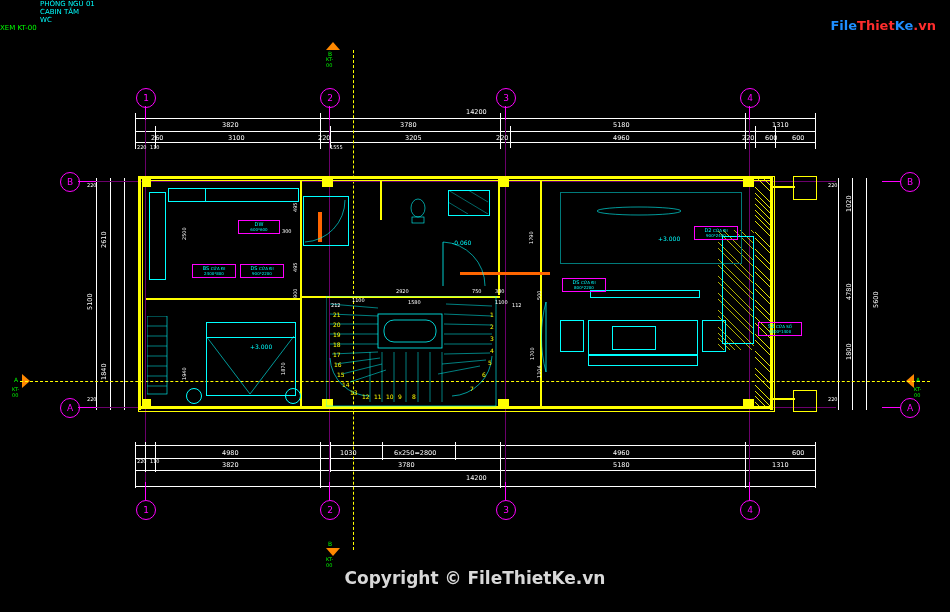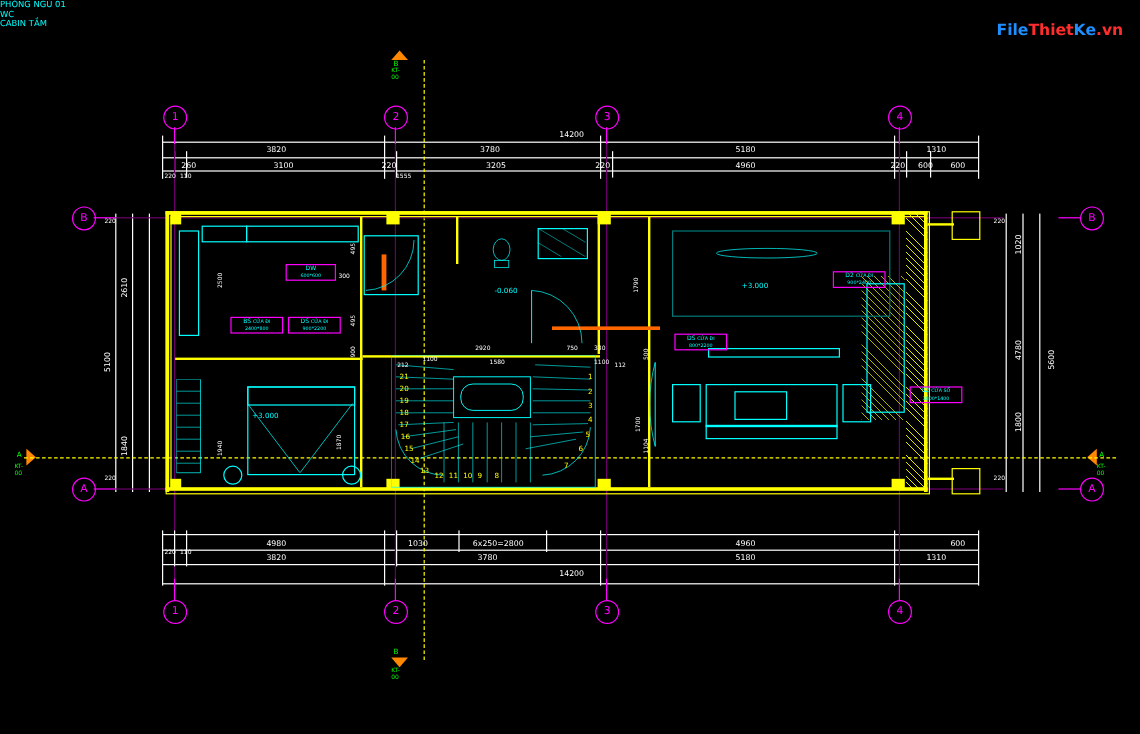--- a/index.html
+++ b/index.html
@@ -2,21 +2,21 @@
 <html><head>
 <meta charset="utf-8">
 <style>
   html,body{margin:0;padding:0;background:#000;}
   body{width:950px;height:612px;position:relative;overflow:hidden;
        font-family:"DejaVu Sans", sans-serif;}
   #stage{position:absolute;left:0;top:0;width:950px;height:612px;background:#000;}
   .abs{position:absolute;}
   .ln{position:absolute;background:#fff;}
   
-  .cyan{color:#00ffff;}
+  .cyan{color:#00ffff;padding-left:40px;}
   .yellow{color:#ffff00;}
   .green{color:#00ff00;}
   .txt{position:absolute;white-space:nowrap;font-size:6px;line-height:1;}
   .txt7{font-size:7px;}
   .dimtxt{position:absolute;font-size:6.5px;color:#ffffff;white-space:nowrap;}
   .bubble{position:absolute;width:18px;height:18px;border:1px solid #ff00ff;border-radius:50%;
           color:#ff00ff;font-size:9px;display:flex;align-items:center;justify-content:center;}
   .box-cyan{position:absolute;border:1px solid #00ffff;}
   .box-yel{position:absolute;border:1px solid #ffff00;}
   .lbl-mag{position:absolute;border:1px solid #ff00ff;color:#00ffff;font-size:5px;
@@ -279,22 +279,22 @@
   <div class="txt yellow" style="left:490px;top:324px;">2</div>
   <div class="txt yellow" style="left:490px;top:336px;">3</div>
   <div class="txt yellow" style="left:490px;top:348px;">4</div>
   <div class="txt yellow" style="left:488px;top:360px;">5</div>
   <div class="txt yellow" style="left:482px;top:372px;">6</div>
   <div class="txt yellow" style="left:470px;top:386px;">7</div>
 
   <div class="txt7 cyan" style="left:203px;top:332px;">PHÒNG NGỦ 01</div>
   <div class="txt cyan" style="left:210px;top:344px;">+3.000</div>
   <div class="txt cyan" style="left:618px;top:236px;">+3.000</div>
+  <div class="txt7 cyan" style="left:332px;top:234px;">CABIN TẮM</div>
   <div class="txt7 cyan" style="left:414px;top:228px;">WC</div>
-  <div class="txt7 cyan" style="left:332px;top:234px;">CABIN TẮM</div>
   <div class="txt cyan" style="left:412px;top:240px;">-0.060</div>
 
   <div class="lbl-mag" style="left:238px;top:220px;width:36px;">
     <div>DW</div>
     <div style="font-size:4px;">600*600</div>
   </div>
   <div class="lbl-mag" style="left:192px;top:264px;width:38px;">
     <div><span>BS</span> <span style="font-size:4px;">CỬA ĐI</span></div>
     <div style="font-size:4px;">2400*800</div>
   </div>
@@ -389,15 +389,17 @@
   <div class="dimtxt" style="left:495px;top:288px;font-size:5px;">330</div>
   <div class="dimtxt" style="left:495px;top:299px;font-size:5px;">1100</div>
   <div class="dimtxt" style="left:512px;top:302px;font-size:5px;">112</div>
   <div class="dimtxt" style="left:181px;top:380px;transform:rotate(-90deg);transform-origin:left top;font-size:5px;">1940</div>
   <div class="dimtxt" style="left:280px;top:375px;transform:rotate(-90deg);transform-origin:left top;font-size:5px;">1870</div>
   <div class="dimtxt" style="left:529px;top:360px;transform:rotate(-90deg);transform-origin:left top;font-size:5px;">1700</div>
   <div class="dimtxt" style="left:536px;top:378px;transform:rotate(-90deg);transform-origin:left top;font-size:5px;">1104</div>
   <div class="dimtxt" style="left:528px;top:244px;transform:rotate(-90deg);transform-origin:left top;font-size:5px;">1790</div>
   <div class="dimtxt" style="left:536px;top:300px;transform:rotate(-90deg);transform-origin:left top;font-size:5px;">500</div>
 
-
+  <div class="txt7 green" style="left:388px;top:544px;">XEM KT-00</div>
+
+  <div class="wm" style="top:568px;">Copyright © FileThietKe.vn</div>
 
 </div>
 
 </body></html>

